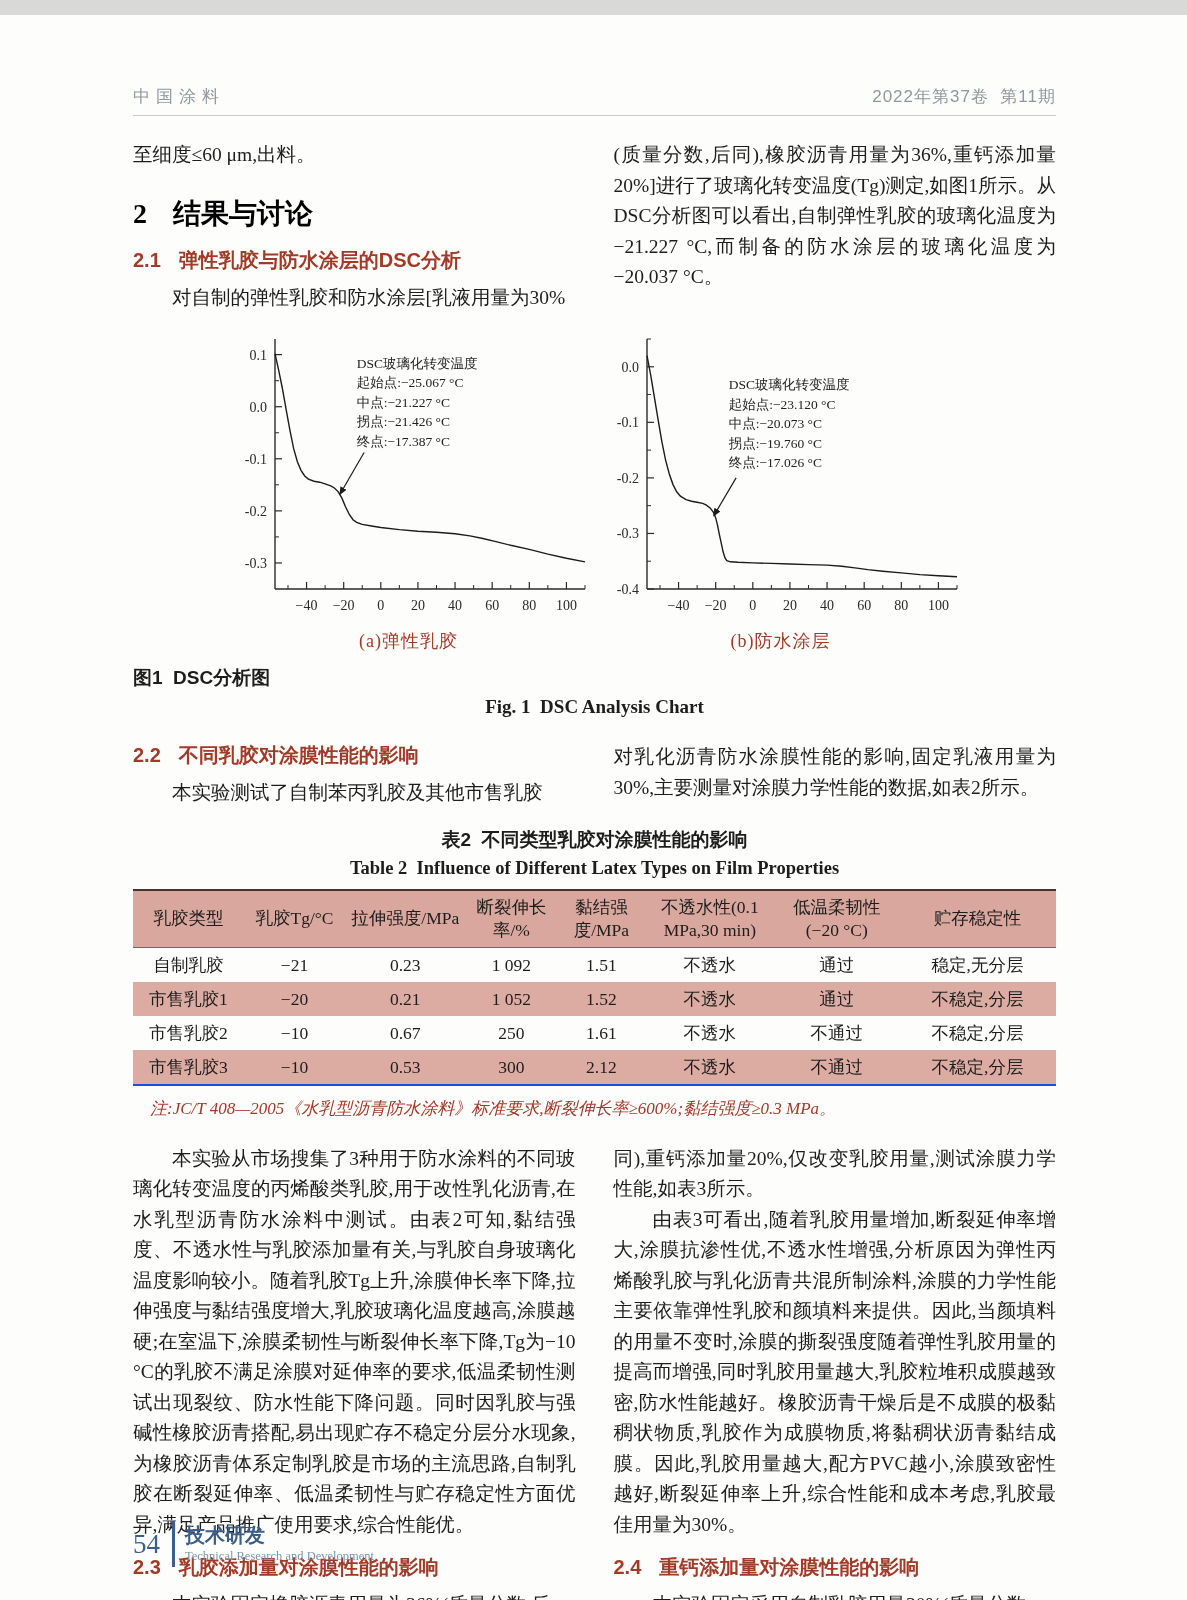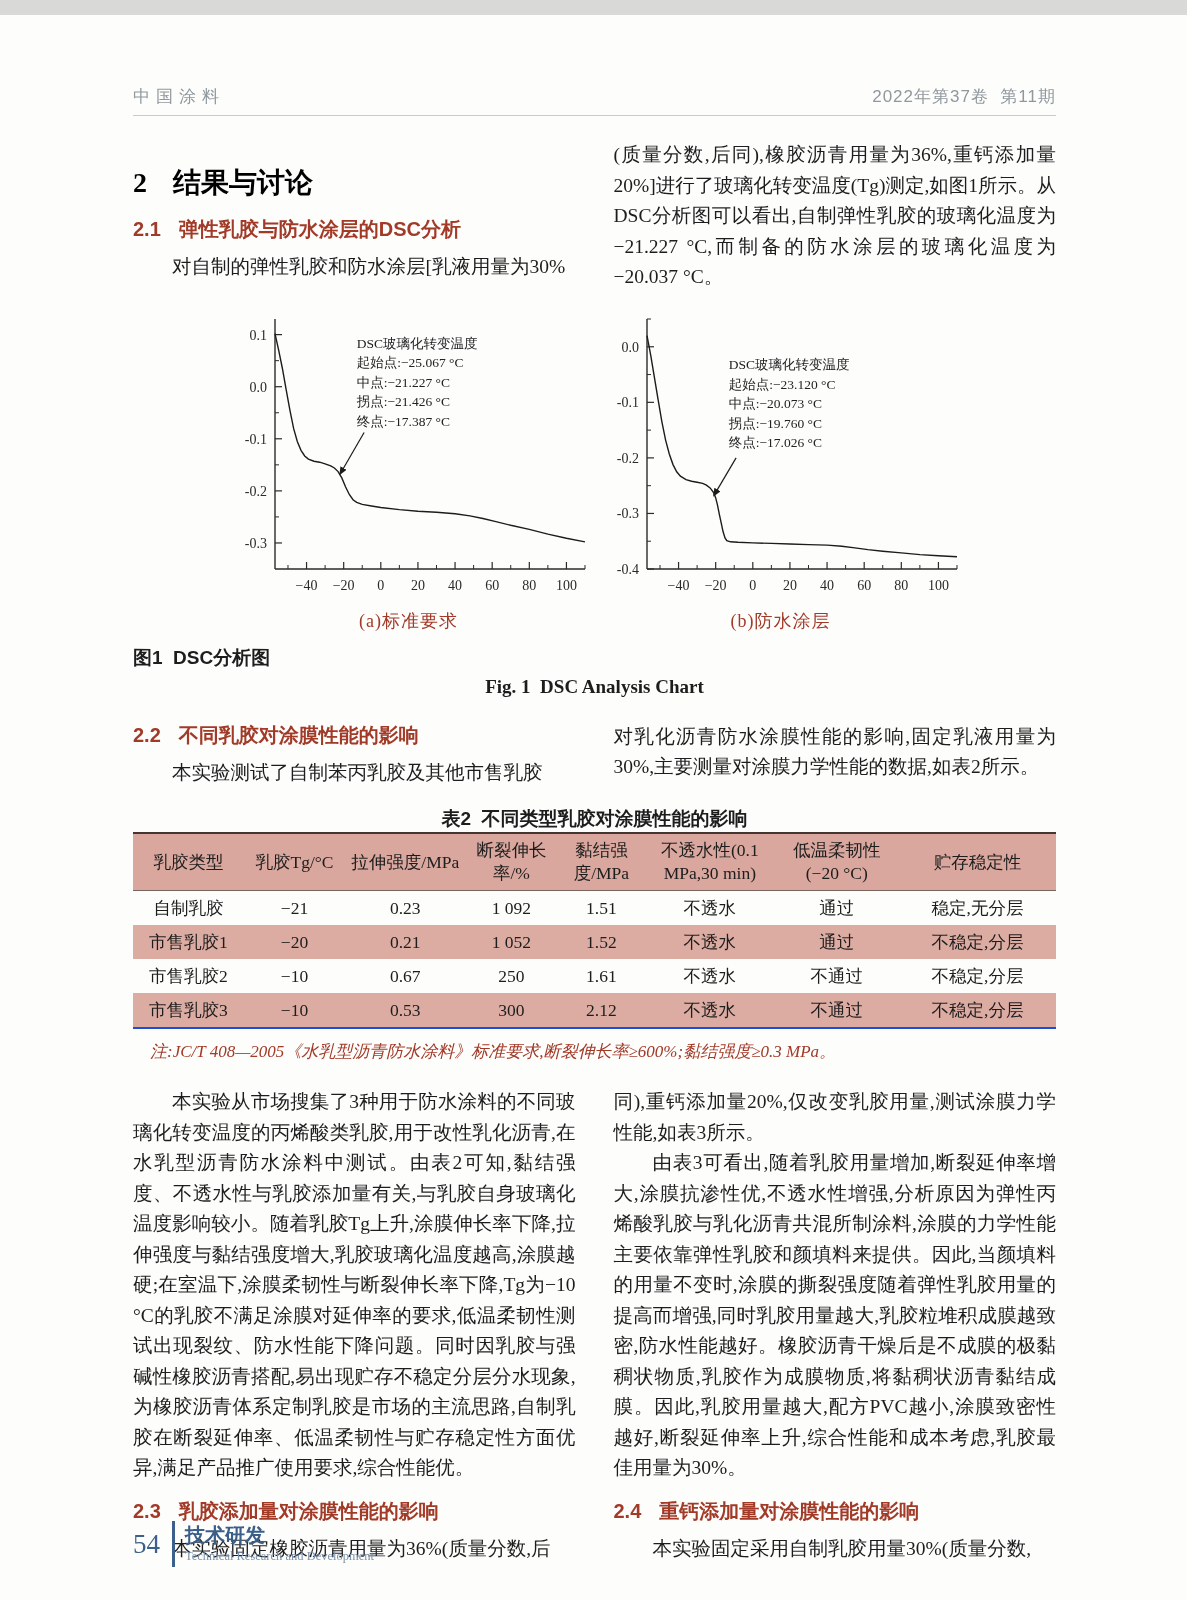--- a/index.html
+++ b/index.html
@@ -69,20 +69,21 @@
 
 <div class="page">
 
   <header class="pg-header">
     <span class="journal">中国涂料</span>
     <span class="issue">2022年第37卷  第11期</span>
   </header>
 
   <section class="two-col">
     <div class="col">
+      <p class="body">至细度≤60 μm,出料。</p>
       <h1 class="sec1">
         <span class="num">2</span><span>结果与讨论</span>
       </h1>
       <h2 class="sec2">
         <span class="num">2.1</span><span>弹性乳胶与防水涂层的DSC分析</span>
       </h2>
       <p class="body indent">对自制的弹性乳胶和防水涂层[乳液用量为30%</p>
     </div>
     <div class="col">
       <p class="body">(质量分数,后同),橡胶沥青用量为36%,重钙添加量20%]进行了玻璃化转变温度(Tg)测定,如图1所示。从DSC分析图可以看出,自制弹性乳胶的玻璃化温度为−21.227 °C,而制备的防水涂层的玻璃化温度为−20.037 °C。</p>
@@ -140,21 +141,21 @@
             <text x="133.67664670658684" y="75.64583333333334" font-size="13.5" fill="#222" font-family="Liberation Serif, DejaVu Serif, serif">中点:−21.227 °C</text>
             <text x="133.67664670658684" y="95.14583333333334" font-size="13.5" fill="#222" font-family="Liberation Serif, DejaVu Serif, serif">拐点:−21.426 °C</text>
             <text x="133.67664670658684" y="114.64583333333334" font-size="13.5" fill="#222" font-family="Liberation Serif, DejaVu Serif, serif">终点:−17.387 °C</text>
             <defs>
               <marker id="arrowhead0" markerWidth="8" markerHeight="8" refX="6" refY="3" orient="auto" markerUnits="strokeWidth">
                 <path d="M0,0 L7,3 L0,6 Z" fill="#1c1c1c"></path>
               </marker>
             </defs>
             <line x1="141.10179640718565" y1="121.54166666666667" x2="116.97005988023952" y2="163.20833333333337" stroke="#1c1c1c" stroke-width="1.2" marker-end="url(#arrowhead0)"></line>
           </svg>
-        <div class="chart-sublabel">(a)标准要求</div>
+        <div class="chart-sublabel">(a)弹性乳胶</div>
       </div>
       <div class="chart-wrap">
         <svg class="dsc" width="372" height="296">
             <line x1="52" y1="8" x2="52" y2="258" stroke="#2a2a2a" stroke-width="1.4"></line>
             <line x1="52" y1="258" x2="362" y2="258" stroke="#2a2a2a" stroke-width="1.4"></line>
             <line x1="52" y1="35.77777777777778" x2="59" y2="35.77777777777778" stroke="#2a2a2a" stroke-width="1.2"></line>
             <text x="44" y="35.77777777777778" text-anchor="end" dy="0.35em" font-size="14" fill="#2a2a2a" font-family="Liberation Serif, DejaVu Serif, serif">0.0</text>
             <line x1="52" y1="91.33333333333334" x2="59" y2="91.33333333333334" stroke="#2a2a2a" stroke-width="1.2"></line>
             <text x="44" y="91.33333333333334" text-anchor="end" dy="0.35em" font-size="14" fill="#2a2a2a" font-family="Liberation Serif, DejaVu Serif, serif">-0.1</text>
             <line x1="52" y1="146.88888888888889" x2="59" y2="146.88888888888889" stroke="#2a2a2a" stroke-width="1.2"></line>
@@ -222,20 +223,21 @@
       </h2>
       <p class="body indent">本实验测试了自制苯丙乳胶及其他市售乳胶</p>
     </div>
     <div class="col">
       <p class="body">对乳化沥青防水涂膜性能的影响,固定乳液用量为30%,主要测量对涂膜力学性能的数据,如表2所示。</p>
     </div>
   </section>
 
   <section class="table-block">
     <div class="tbl-title-cn">表2  不同类型乳胶对涂膜性能的影响</div>
+    <div class="tbl-title-en">Table 2  Influence of Different Latex Types on Film Properties</div>
     <table class="data">
       <thead>
           <tr>
             <th>乳胶类型</th>
             <th>乳胶Tg/°C</th>
             <th>拉伸强度/MPa</th>
             <th>断裂伸长率/%</th>
             <th>黏结强度/MPa</th>
             <th>不透水性(0.1 MPa,30 min)</th>
             <th>低温柔韧性(−20 °C)</th>

